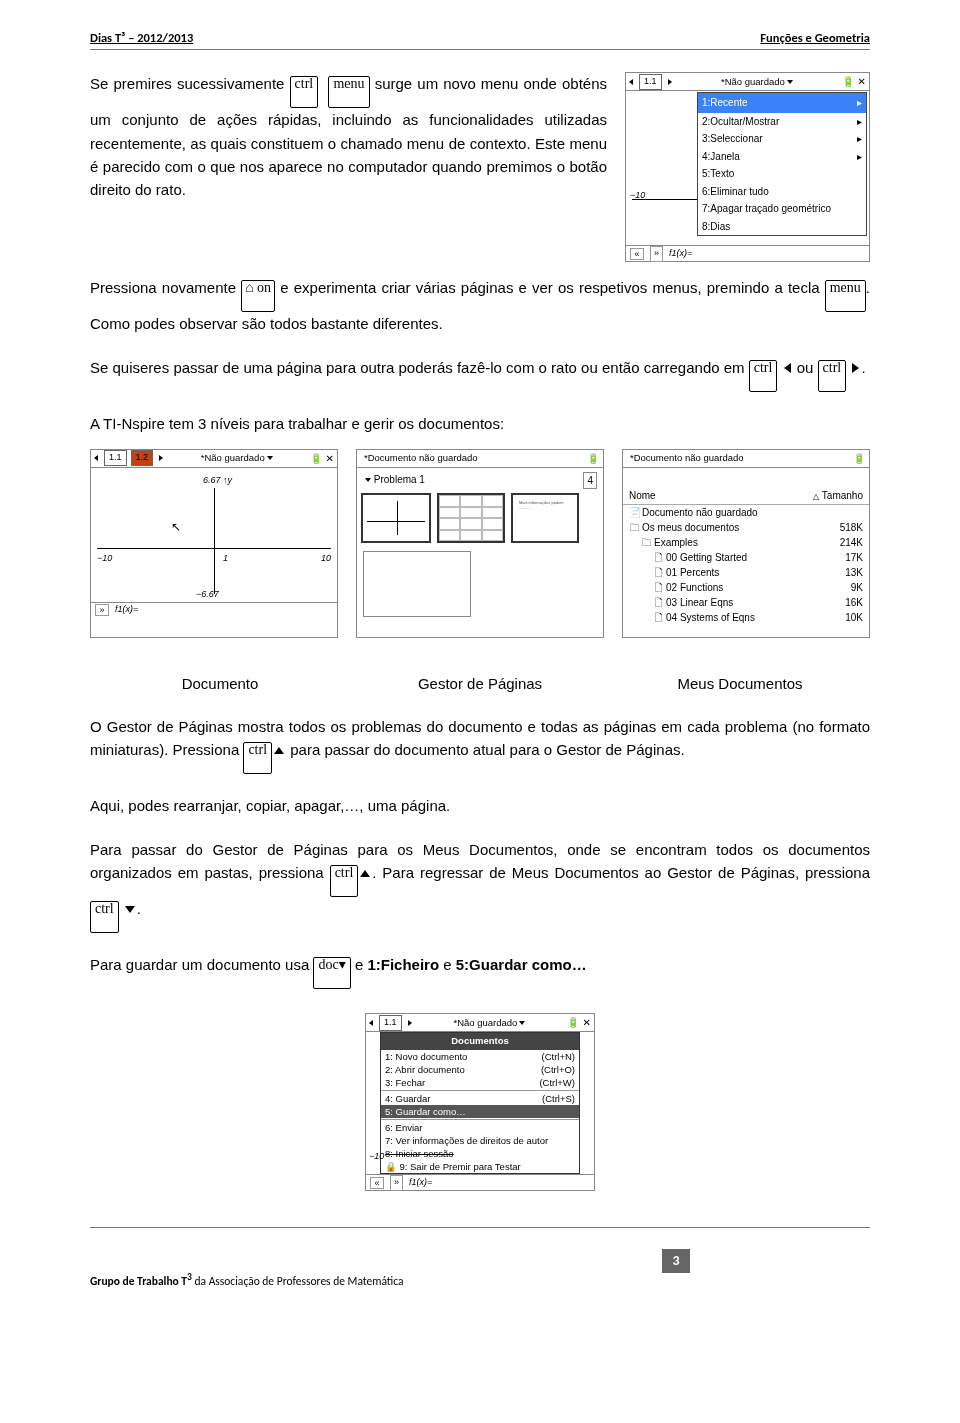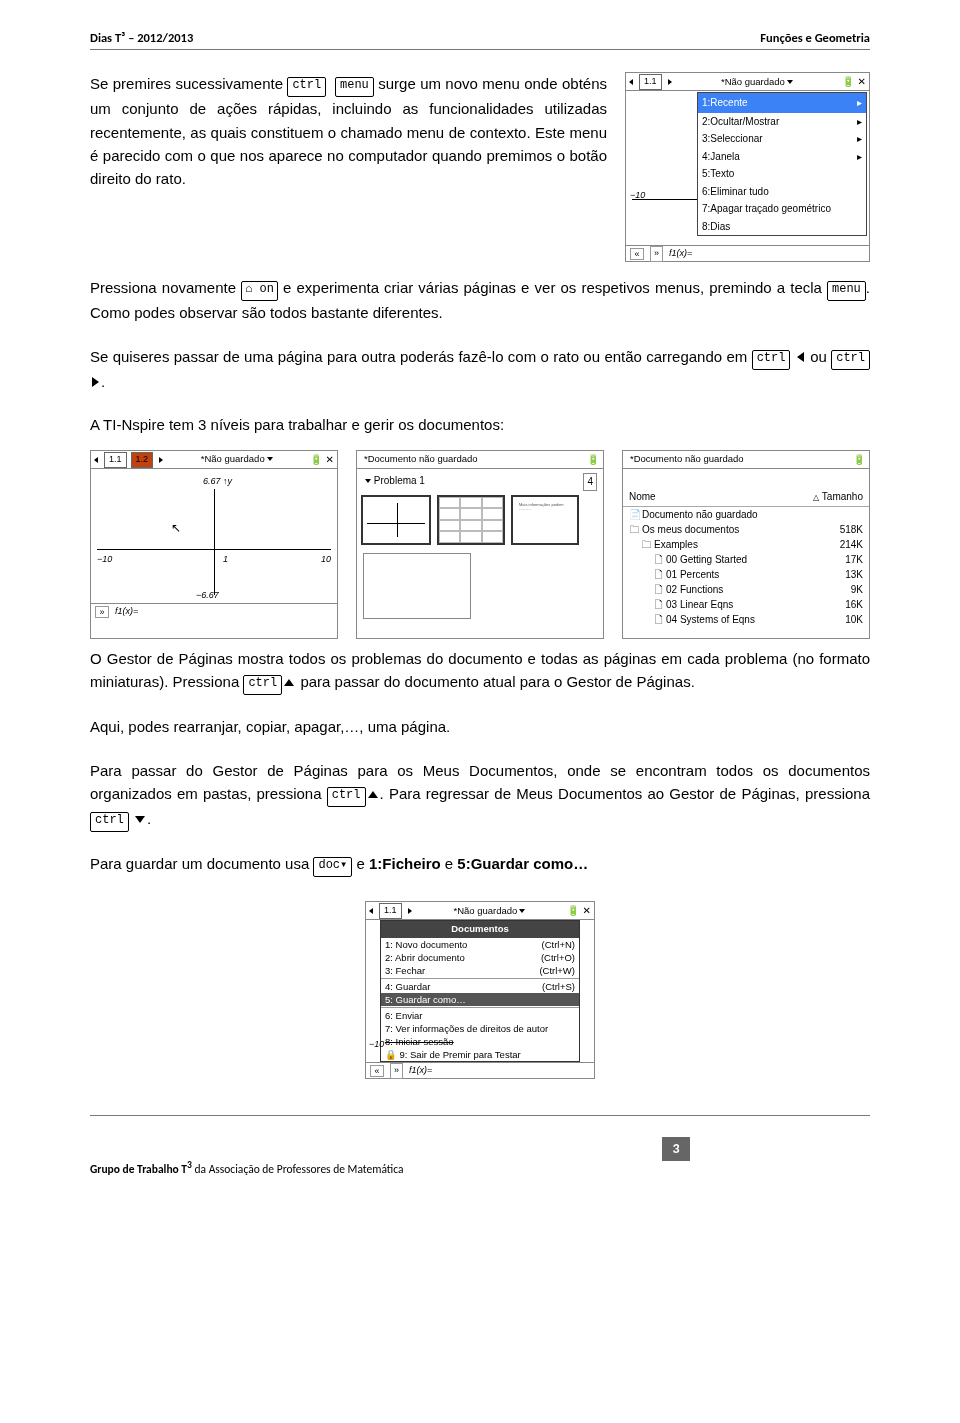--- a/index.html
+++ b/index.html
@@ -17,37 +17,38 @@
   }
   .topbar {
     display: flex;
     justify-content: space-between;
     font-size: 12.5px;
     font-weight: bold;
     font-family: Calibri, sans-serif;
     border-bottom: 1px solid #777;
     padding-bottom: 2px;
     margin-bottom: 22px;
+    text-decoration: underline;
   }
   .content p {
     margin-bottom: 6px;
     text-align: justify;
   }
   .para-block {
     margin-bottom: 20px;
   }
   .key {
     display: inline-block;
     border: 1px solid #000;
     border-radius: 2px;
     padding: 0 4px;
-    font-size: 12px;
-    font-family: Liberation Mono, monospace;
+    font-size: 14px;
+    font-family: Liberation Serif, serif;
     line-height: 14px;
-    height: 20px;
+    height: 32px;
     vertical-align: 1px;
     background: #fff;
   }
   .key.home { padding: 0 3px; }
   .tri-left { display:inline-block; width:0; height:0; border-top:5px solid transparent; border-bottom:5px solid transparent; border-right:7px solid #000; vertical-align:0; margin:0 2px; }
   .tri-right { display:inline-block; width:0; height:0; border-top:5px solid transparent; border-bottom:5px solid transparent; border-left:7px solid #000; vertical-align:0; margin:0 2px; }
   .tri-up { display:inline-block; width:0; height:0; border-left:5px solid transparent; border-right:5px solid transparent; border-bottom:7px solid #000; vertical-align:1px; margin:0 2px; }
   .tri-down { display:inline-block; width:0; height:0; border-left:5px solid transparent; border-right:5px solid transparent; border-top:7px solid #000; vertical-align:1px; margin:0 2px; }
   .float-right-shot {
     float: right;
@@ -367,20 +368,25 @@
               <div class="file-row">
                 <span style="padding-left: 24px;"><span class="icon">🗋</span>04 Systems of Eqns</span>
                 <span>10K</span>
               </div>
             </div>
         </div>
       </div>
 
     </div>
 
+    <div class="captions">
+      <span>Documento</span>
+      <span>Gestor de Páginas</span>
+      <span>Meus Documentos</span>
+    </div>
 
     <div class="para-block">
       <p>
         <span>O Gestor de Páginas mostra todos os problemas do documento e todas as páginas em cada problema (no formato miniaturas). Pressiona </span>
         <span class="key">ctrl</span><span class="tri-up"></span>
         <span> para passar do documento atual para o Gestor de Páginas.</span>
       </p>
     </div>
 
     <div class="para-block">

